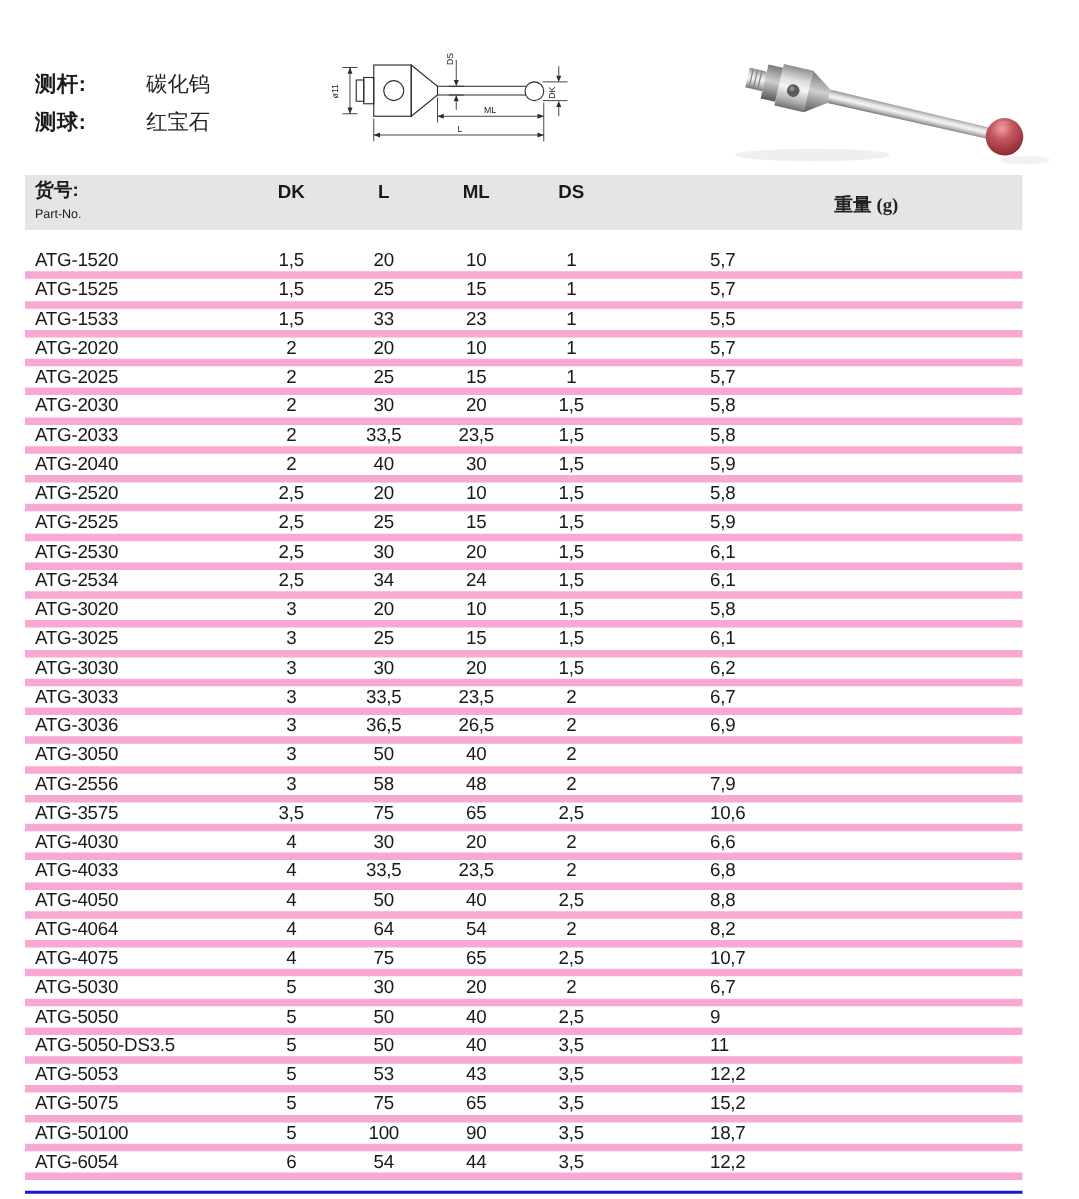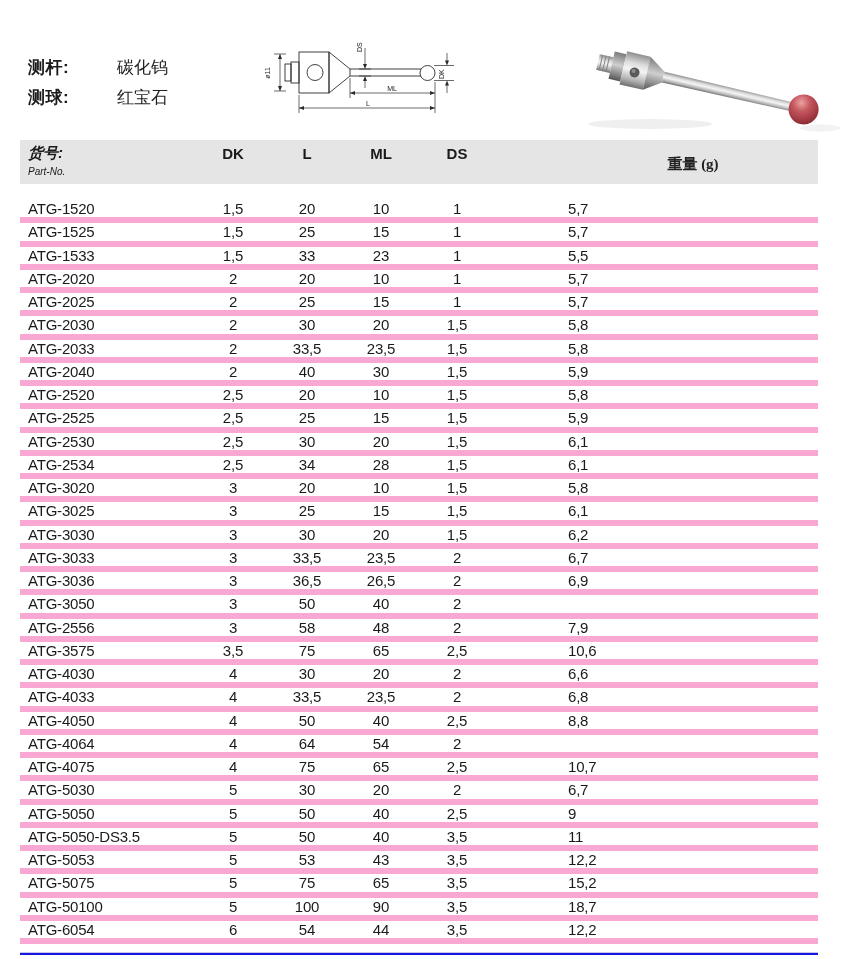--- a/index.html
+++ b/index.html
@@ -17,21 +17,21 @@
   .dline{stroke:#2b2b2b;stroke-width:0.9;fill:none;}
   .dthin{stroke:#2b2b2b;stroke-width:0.7;fill:none;}
   .dlabel{font-family:"Liberation Sans",sans-serif;font-size:7px;fill:#222;}
 
   
   .photo{position:absolute;left:578px;top:24px;}
 
   
   .table{position:absolute;left:20px;top:140px;width:798px;}
   .thead{background:#e5e5e5;height:44px;display:flex;box-sizing:border-box;}
-  .h-part{width:176px;box-sizing:border-box;padding:3px 0 15px 8px;font-style:italic;}
+  .h-part{width:176px;box-sizing:border-box;padding:3px 0 15px 8px;}
   .h-part-cn{font-weight:bold;font-size:15px;line-height:19px;}
   .h-part-en{font-size:10px;line-height:19px;}
   .h-num{width:74px;text-align:center;font-weight:bold;font-size:15px;padding-top:5px;box-sizing:border-box;}
   .h-ds{width:78px;}
   .h-w{flex:1;text-align:center;padding-left:72px;padding-top:15px;box-sizing:border-box;
        font-family:"Liberation Serif",serif;font-weight:bold;font-size:15px;color:#222;}
 
   .tbody{margin-top:16px;}
   .trow{display:flex;height:23.25px;box-sizing:border-box;border-bottom:6px solid #f9a8d4;
         align-items:center;font-size:15px;letter-spacing:-0.2px;}
@@ -245,21 +245,21 @@
           <div class="c-num">2,5</div>
           <div class="c-num">30</div>
           <div class="c-num">20</div>
           <div class="c-ds">1,5</div>
           <div class="c-w">6,1</div>
         </div>
         <div class="trow">
           <div class="c-part">ATG-2534</div>
           <div class="c-num">2,5</div>
           <div class="c-num">34</div>
-          <div class="c-num">28</div>
+          <div class="c-num">24</div>
           <div class="c-ds">1,5</div>
           <div class="c-w">6,1</div>
         </div>
         <div class="trow">
           <div class="c-part">ATG-3020</div>
           <div class="c-num">3</div>
           <div class="c-num">20</div>
           <div class="c-num">10</div>
           <div class="c-ds">1,5</div>
           <div class="c-w">5,8</div>
@@ -342,20 +342,21 @@
           <div class="c-num">40</div>
           <div class="c-ds">2,5</div>
           <div class="c-w">8,8</div>
         </div>
         <div class="trow">
           <div class="c-part">ATG-4064</div>
           <div class="c-num">4</div>
           <div class="c-num">64</div>
           <div class="c-num">54</div>
           <div class="c-ds">2</div>
+          <div class="c-w">8,2</div>
         </div>
         <div class="trow">
           <div class="c-part">ATG-4075</div>
           <div class="c-num">4</div>
           <div class="c-num">75</div>
           <div class="c-num">65</div>
           <div class="c-ds">2,5</div>
           <div class="c-w">10,7</div>
         </div>
         <div class="trow">

